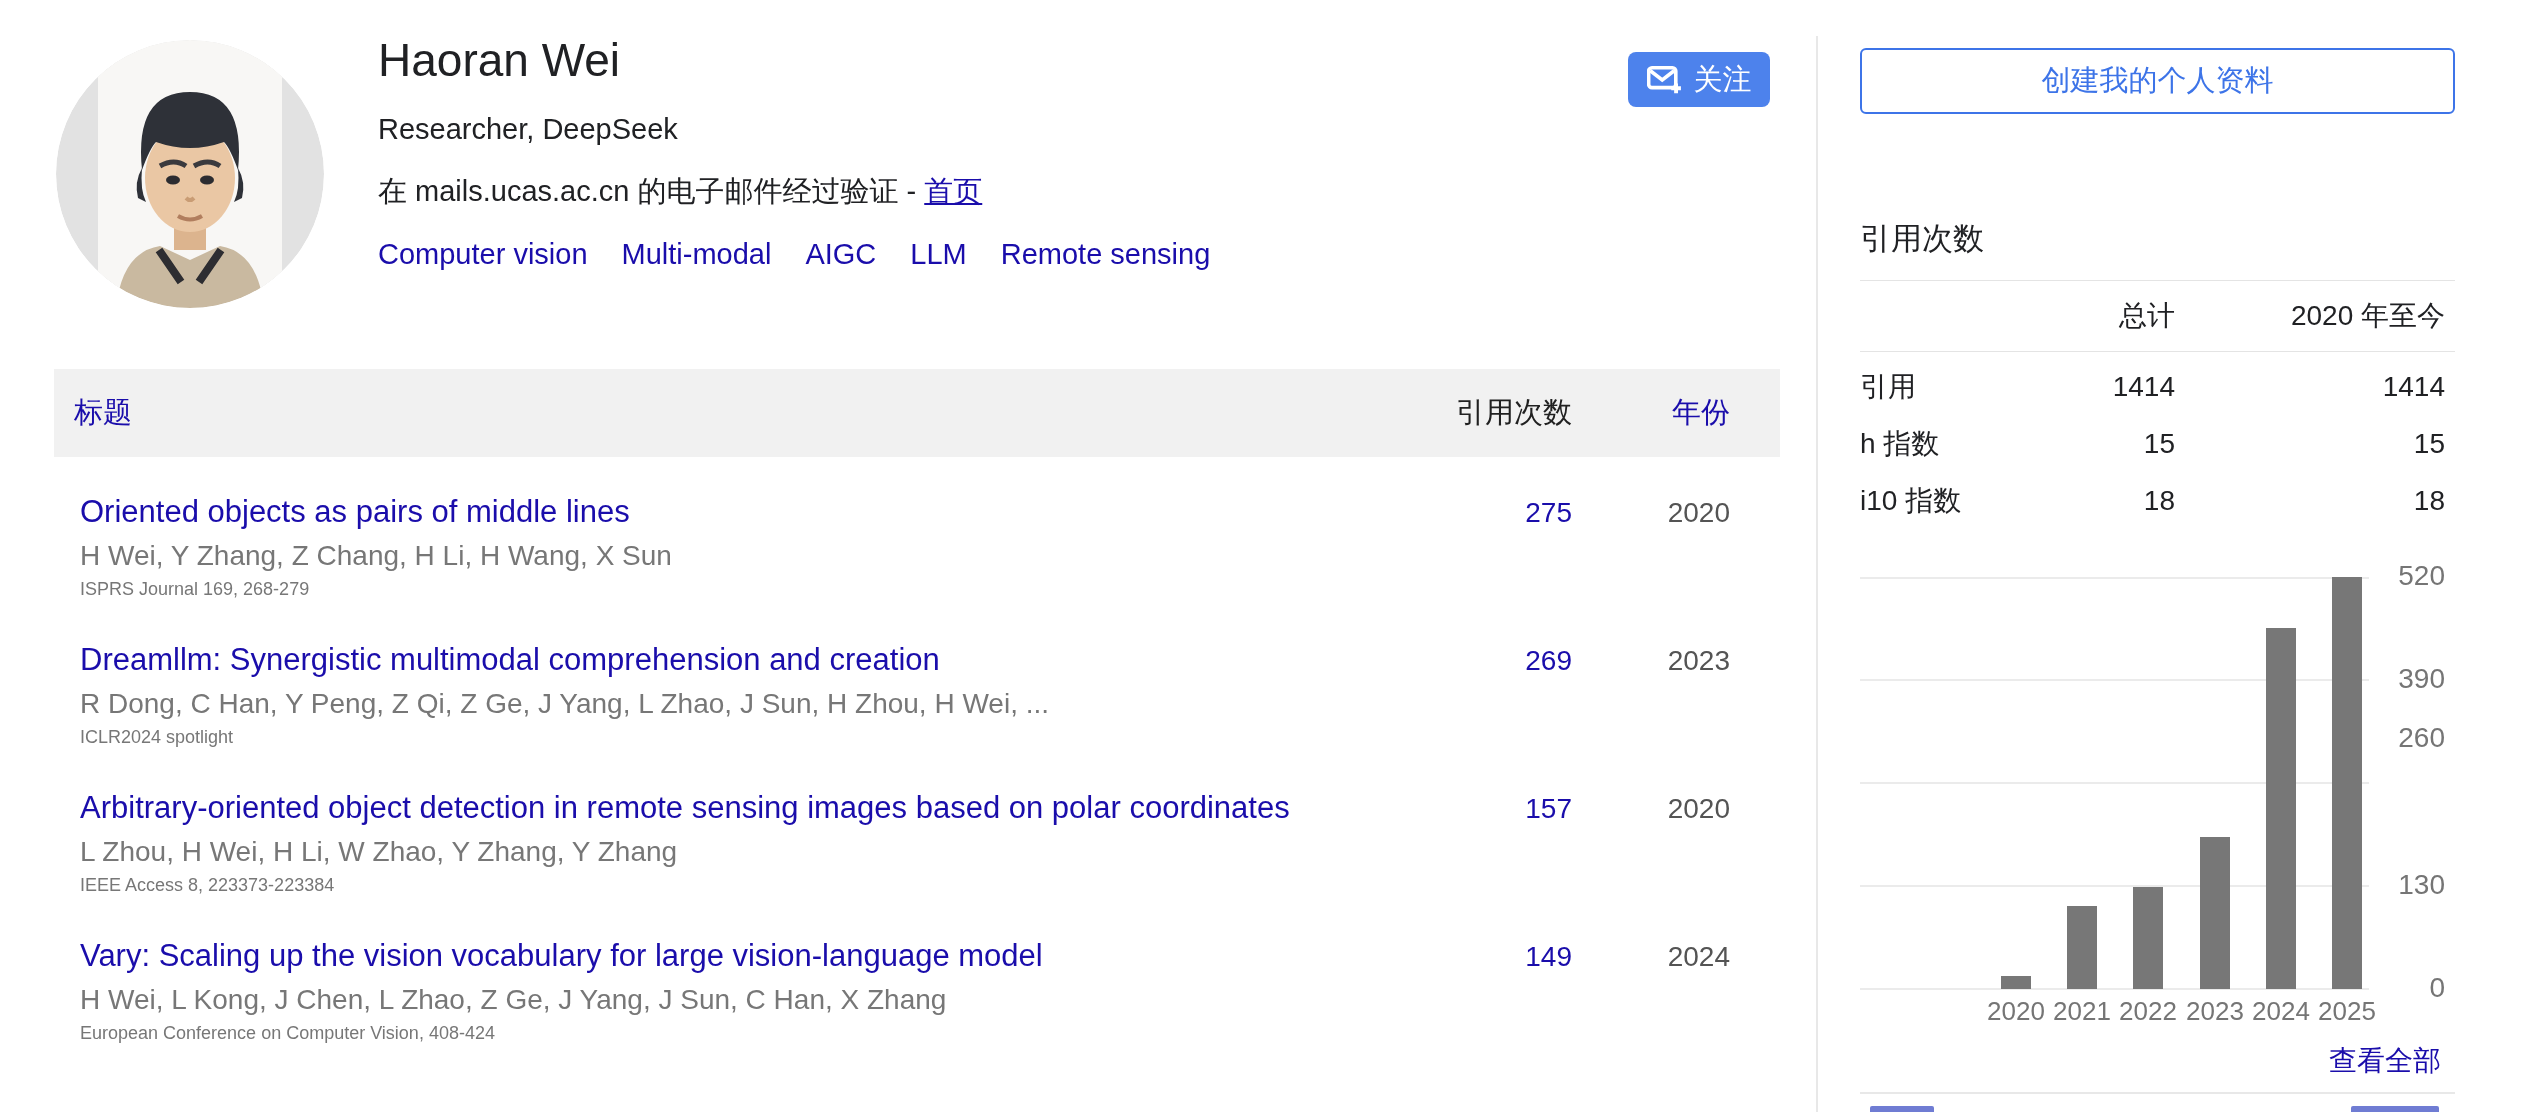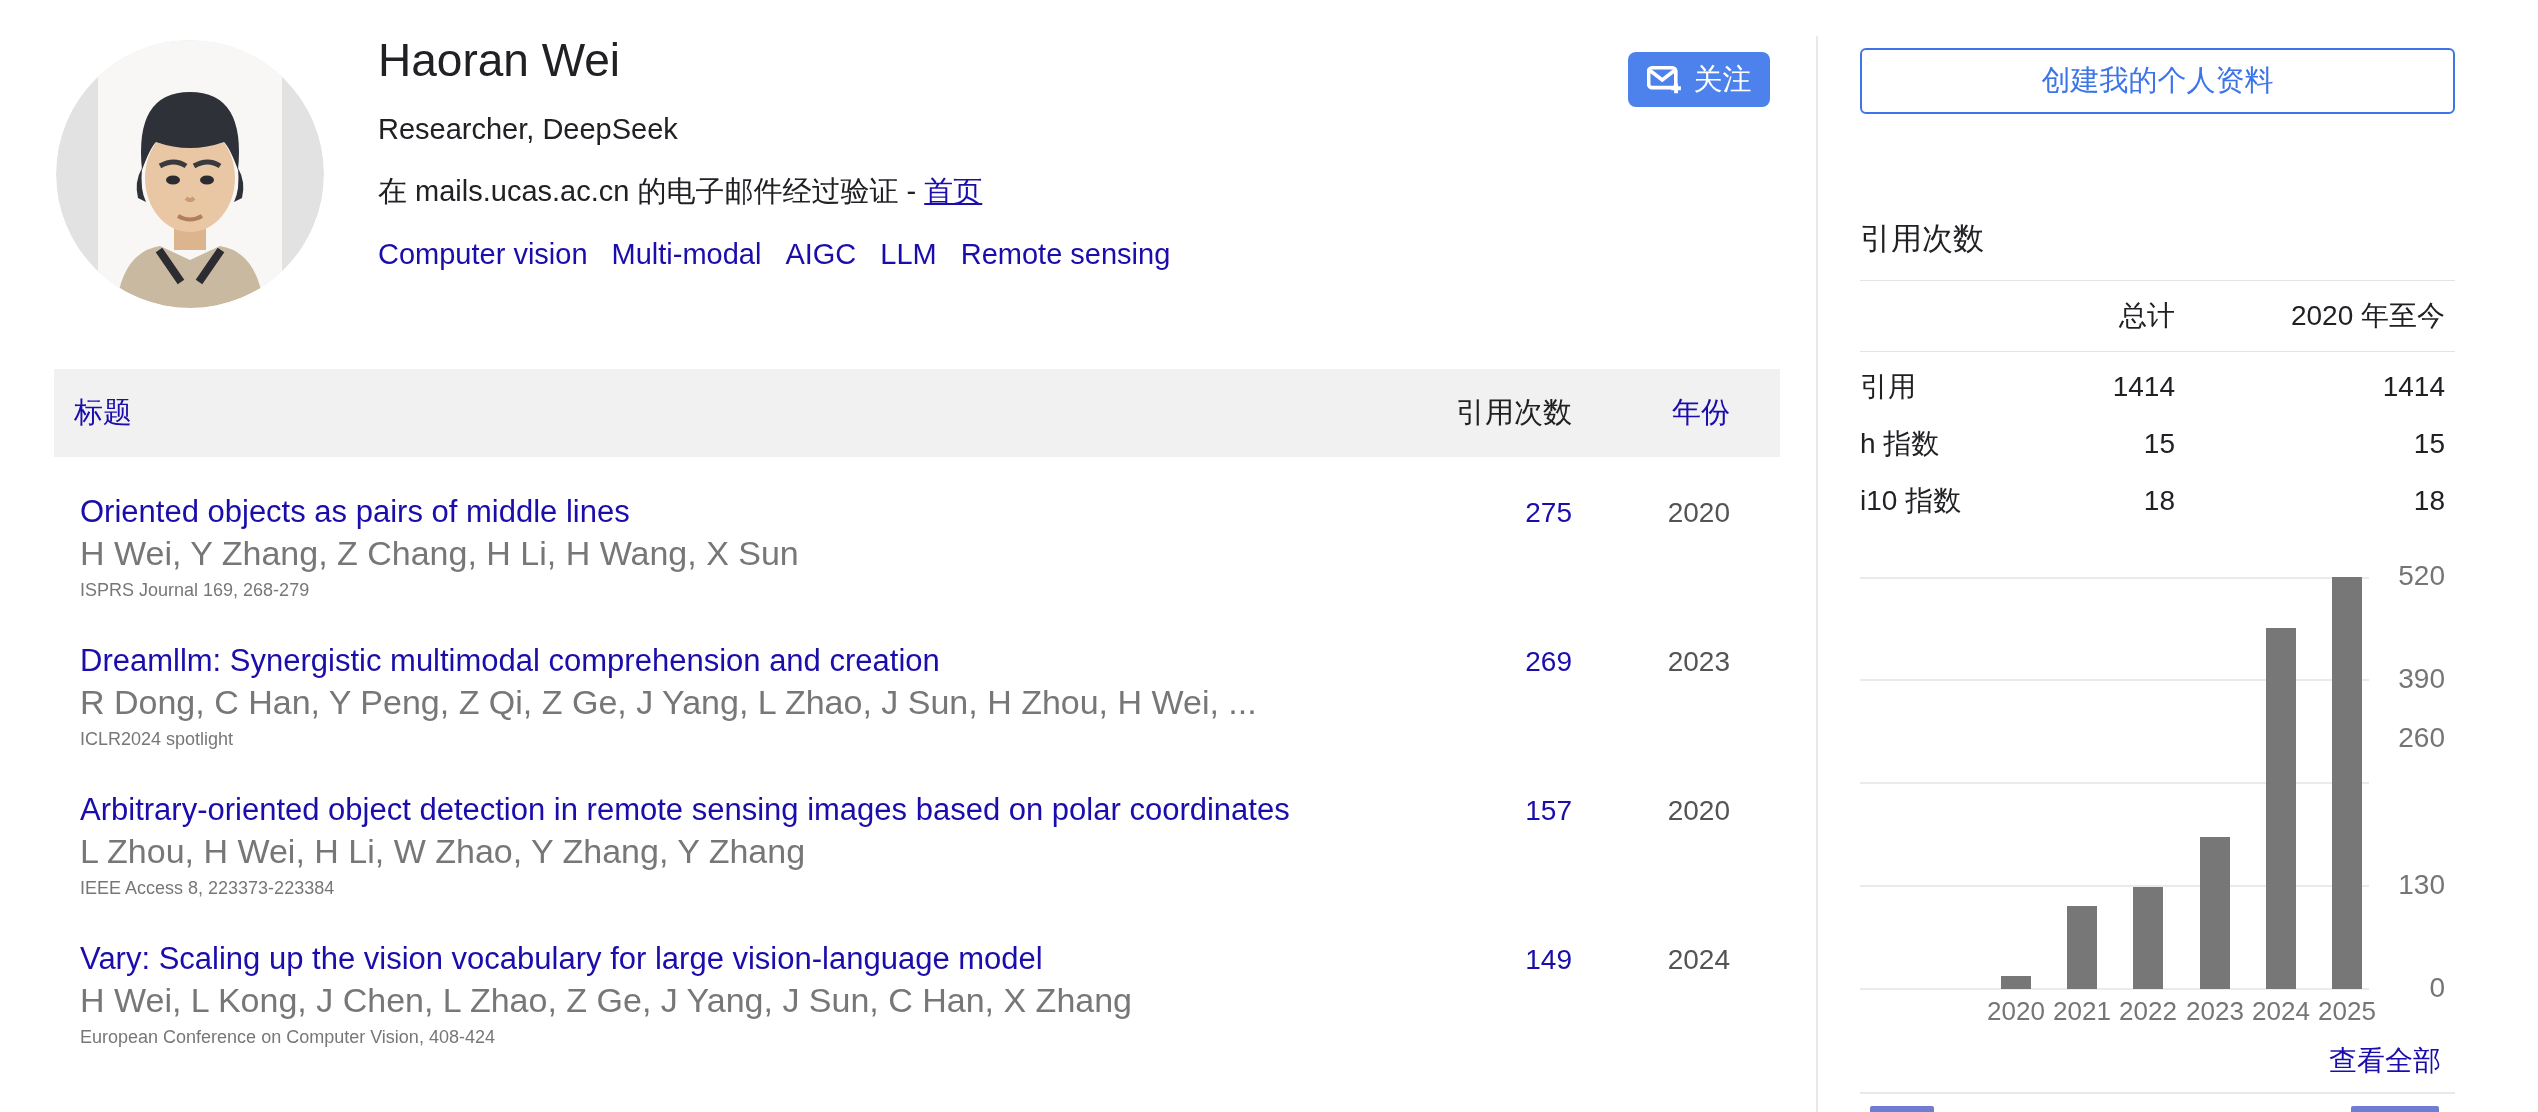--- a/index.html
+++ b/index.html
@@ -15,21 +15,21 @@
   .main { position: absolute; left: 54px; top: 33px; width: 1726px; }
 
   .avatar { position: absolute; left: 2px; top: 7px; width: 268px; height: 268px;
             border-radius: 50%; overflow: hidden; }
 
   .info { position: absolute; left: 324px; top: 0; }
   .name { font-size: 46px; font-weight: 400; color: #202124; }
   .role { margin-top: 26px; font-size: 29px; }
   .email { margin-top: 26px; font-size: 29px; }
   .email a { color: #1a0dab; text-decoration: underline; }
-  .tags { margin-top: 26px; display: flex; gap: 24px; }
+  .tags { margin-top: 26px; display: flex; gap: 34px; }
   .tags a { color: #1a0dab; font-size: 29px; }
 
   .follow { position: absolute; left: 1574px; top: 19px; width: 142px; height: 55px;
             background: #4d82ec; border: none; border-radius: 8px; color: #fff;
             font-size: 29px; font-family: inherit; display: flex; align-items: center;
             justify-content: center; gap: 11px; cursor: pointer; }
 
   
   .pubs { position: absolute; left: 0; top: 336px; width: 1726px; }
   .pub-head { display: flex; align-items: center; height: 88px; background: #f1f1f1; }
@@ -37,21 +37,21 @@
   .cell-cite  { width: 170px; text-align: right; padding-right: 50px; }
   .cell-year  { width: 158px; text-align: right; padding-right: 50px; }
   .pub-head .cell-title a { color: #1a0dab; font-size: 29px; }
   .pub-head .cell-cite    { color: #212121; font-size: 29px; }
   .pub-head .cell-year a  { color: #1a0dab; font-size: 29px; }
 
   .pub-row { display: flex; align-items: flex-start; margin-top: 42px; }
   .pub-list .pub-row:first-child { margin-top: 37px; }
   .pub-list .cell-title { padding-left: 26px; }
   .pub-title { display: block; font-size: 31px; color: #1a0dab; }
-  .pub-authors { font-size: 34px; color: #777; margin-top: 4px; }
+  .pub-authors { font-size: 28px; color: #777; margin-top: 10px; }
   .pub-venue   { font-size: 18px; color: #777; margin-top: 7px; }
   .pub-venue:empty { display: none; }
   .pub-row .cell-cite { padding-top: 3px; }
   .pub-row .cell-cite a { font-size: 28px; color: #1a0dab; }
   .pub-row .cell-year { padding-top: 3px; font-size: 28px; color: #545454; }
 
   
   .vdiv { position: absolute; left: 1816px; top: 36px; width: 2px; height: 1076px; background: #e8e8e8; }
   .sidebar { position: absolute; left: 1860px; top: 0; width: 595px; height: 865px; }
 

